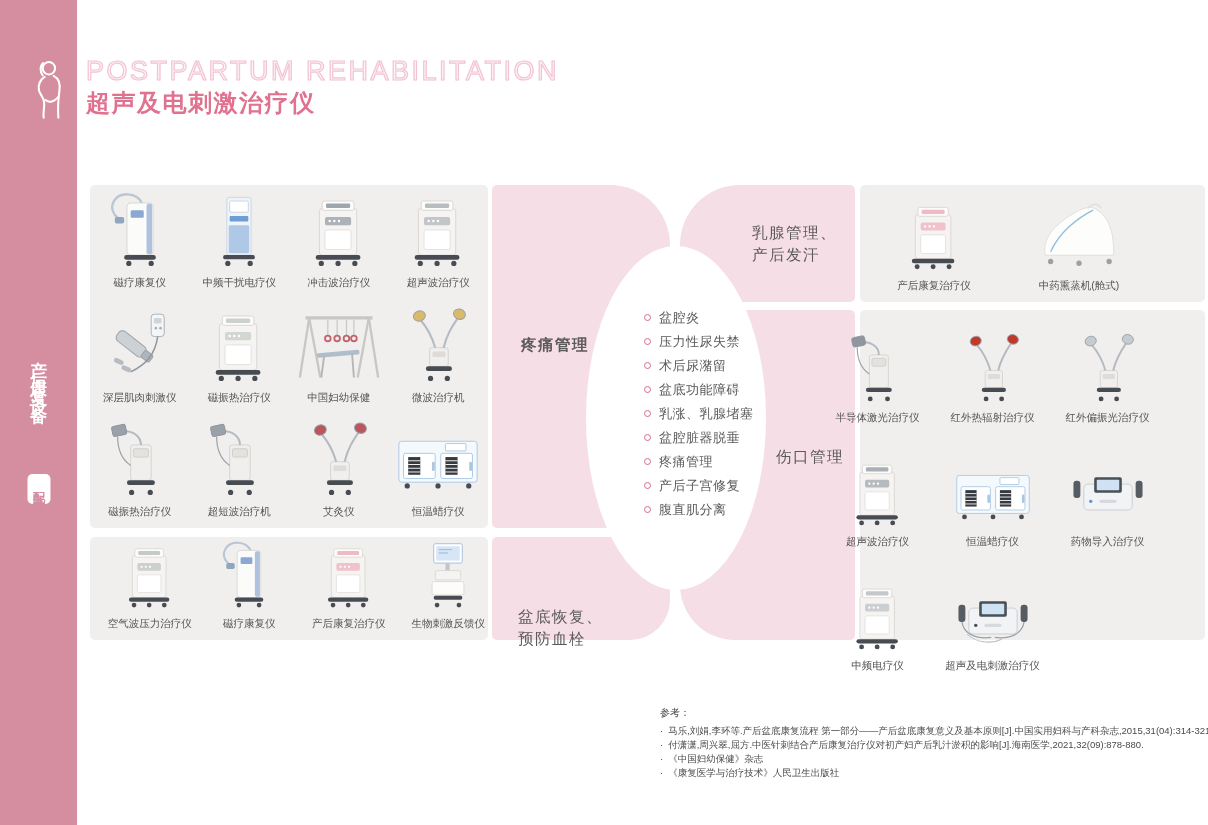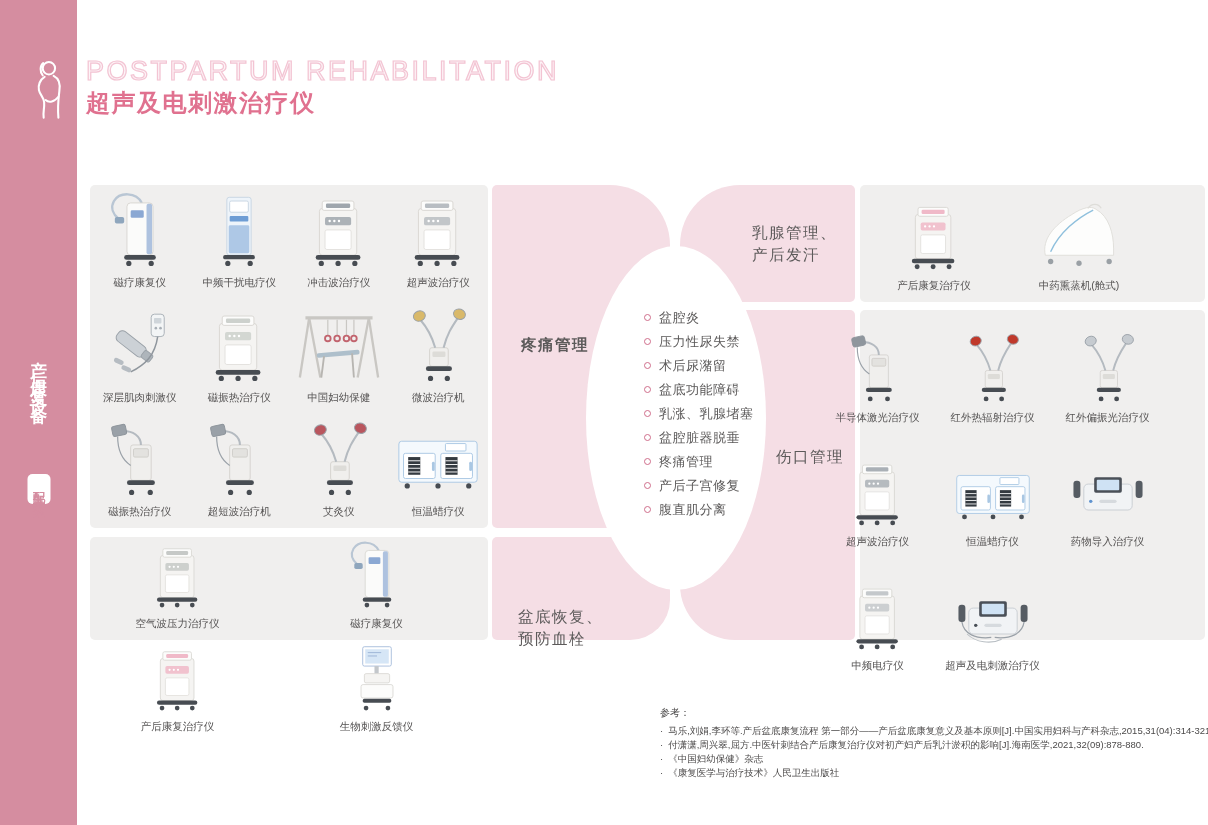--- a/index.html
+++ b/index.html
@@ -46,21 +46,21 @@
            border-radius:50%;z-index:2;}
   .conditions{position:absolute;left:644px;top:311px;z-index:4;list-style:none;margin:0;padding:0;}
   .conditions li{display:flex;align-items:center;height:13px;margin-bottom:11px;
                  font-size:13px;color:#5a5858;letter-spacing:0.5px;white-space:nowrap;}
   .ring{display:inline-block;width:5px;height:5px;border:1.6px solid #d06e8c;border-radius:50%;
         margin-right:8px;flex:none;}
 
   
   .grid{position:absolute;display:grid;z-index:1;}
   .grid-pain  {left:90px;top:185px;width:398px;height:343px;grid-template-columns:repeat(4,1fr);grid-template-rows:repeat(3,1fr);}
-  .grid-pelvic{left:78px;top:537px;width:398px;height:103px;grid-template-columns:repeat(2,1fr);}
+  .grid-pelvic{left:100px;top:537px;width:398px;height:103px;grid-template-columns:repeat(4,1fr);}
   .grid-breast{left:860px;top:185px;width:345px;height:117px;grid-template-columns:120px 170px;padding-left:14px;}
   .grid-wound {left:820px;top:310px;width:345px;height:372px;grid-template-columns:repeat(3,1fr);grid-template-rows:repeat(3,1fr);}
   .cell{display:flex;flex-direction:column;align-items:center;justify-content:flex-end;padding-bottom:9px;}
   .dev-label{font-size:10.5px;color:#555353;margin-top:2px;white-space:nowrap;}
 
   
   .refs{position:absolute;left:660px;top:706px;z-index:1;}
   .refs-title{font-size:10px;color:#4c4a4a;margin-bottom:4px;}
   .refs ul{list-style:none;margin:0;padding:0;}
   .refs li{font-size:9.5px;color:#4c4a4a;line-height:14px;white-space:nowrap;}

